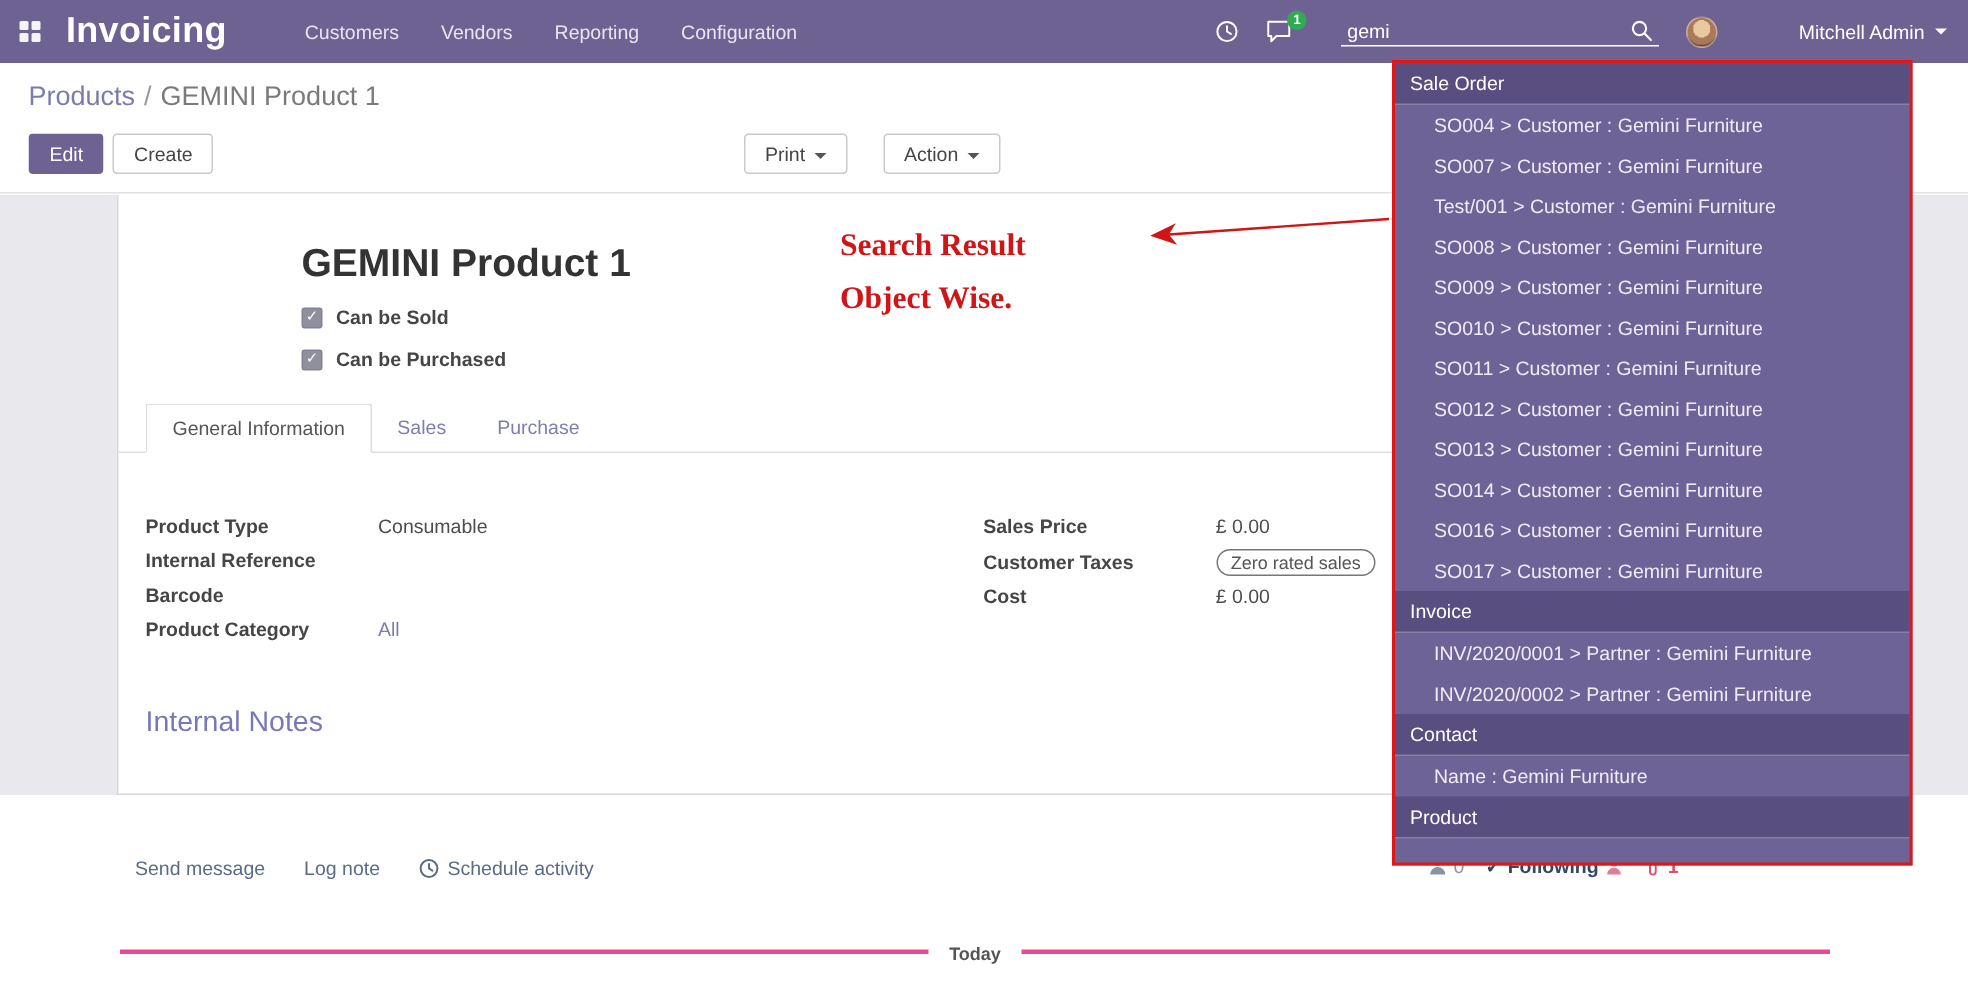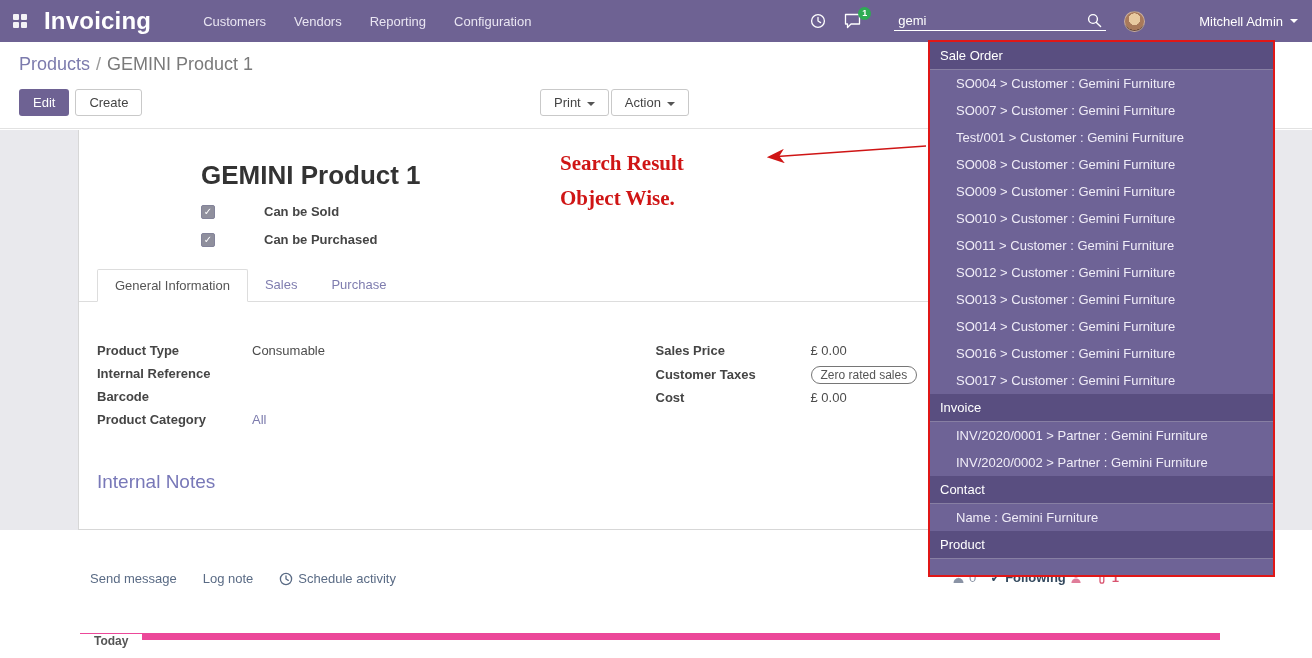--- a/index.html
+++ b/index.html
@@ -46,40 +46,40 @@
   .username { font-size:13px; color:#fff;margin-left:47px; }
   .caret { width:0; height:0; border-left:4px solid transparent; border-right:4px solid transparent; border-top:4px solid #fff; }
 
   
   .control-panel { position:absolute; top:42px; left:0; right:0; height:87px; background:#fff; border-bottom:1px solid #e2e2e2; z-index:5; }
   .breadcrumb { position:absolute; left:19px; top:12px; font-size:18px; }
   .breadcrumb .parent { color:#7c7bad; }
   .breadcrumb .sep { color:#999; margin:0 6px; }
   .breadcrumb .current { color:#7a7a7a; }
   .left-buttons { position:absolute; left:19px; top:47px; display:flex; gap:6px; }
-  .center-buttons { position:absolute; left:540px; top:47px; display:flex; gap:2px; }
+  .center-buttons { position:absolute; left:496px; top:47px; display:flex; gap:24px; }
   .btn { font-size:13px; padding:5px 13px; border-radius:3px; border:1px solid transparent; cursor:pointer; background:#fff; font-family:"Liberation Sans",sans-serif; }
   .btn-primary { background:#6e6293; color:#fff; }
   .btn-default { border-color:#c9c9c9; color:#444; }
   .btn .dd-caret { display:inline-block; width:0; height:0; border-left:4px solid transparent; border-right:4px solid transparent; border-top:4px solid #555; margin-left:6px; vertical-align:middle; }
 
   
   .content { position:absolute; top:130px; left:0; right:0; height:400px; background:#e9e9ed; }
   .sheet {
     position:absolute; left:78px; top:0; width:1157px; height:400px;
     background:#fff; border:1px solid #d7d7d7; border-top:none;
   }
   .title-block { margin:30px 0 0 122px; }
   .sheet-title { font-size:26px; font-weight:700; color:#333; }
   .cb-row { display:flex; align-items:center; gap:9px; margin-top:13px; }
   .cb {
     width:14px; height:14px; background:#8f8f9d; border:1px solid #83839a; border-radius:2px;
     color:#fff; font-size:10px; line-height:12px; text-align:center; cursor:pointer;
   }
-  .cb-label { font-size:13px; font-weight:700; color:#454545;margin-left:40px; }
+  .cb-label { font-size:13px; font-weight:700; color:#454545; }
   .tabs { display:flex; margin-top:22px; padding-left:18px; border-bottom:1px solid #ddd; }
   .tab { font-size:13px; padding:8px 17px; cursor:pointer; color:#7f7daf; }
   .tab.active {
     background:#fff; border:1px solid #ddd; border-bottom:1px solid #fff;
     margin-bottom:-1px; border-radius:2px 2px 0 0; color:#555;
   }
   .tab-content { display:flex; padding:41px 20px 0 18px; }
   .fcol { width:50%; }
   .frow { display:flex; margin-bottom:6px; min-height:17px; align-items:baseline; }
   .flabel { width:155px; font-size:13px; font-weight:700; color:#454545; flex:0 0 155px; }
@@ -93,21 +93,21 @@
 
   
   .chatter { position:absolute; top:530px; left:0; right:0; height:128px; background:#fff; }
   .chatter-buttons { position:absolute; left:90px; top:41px; display:flex; gap:26px; align-items:center; }
   .chat-btn { font-size:13px; color:#5a6b85; cursor:pointer; display:flex; align-items:center; gap:5px; }
   .chatter-right { position:absolute; left:952px; top:40px; display:flex; align-items:center; gap:14px; }
   .cr-item { display:flex; align-items:center; gap:4px; font-size:13px; cursor:pointer; }
   .cr-gray { color:#8a93a5; }
   .following { color:#34495e; font-weight:700; }
   .attach { color:#d9536f; font-weight:700; }
-  .today-divider { position:absolute; top:103px; left:80px; right:92px; border-top:7px solid #ec4899; }
+  .today-divider { position:absolute; top:103px; left:80px; right:92px; border-top:3px solid #ec4899; text-align:center; }
   .today-label {
     position:relative; top:-9px; background:#fff; padding:0 14px;
     font-size:12px; font-weight:700; color:#555;
   }
 
   
   .annotation-text {
     position:absolute; left:560px; top:146px; z-index:40;
     font-family:"Liberation Serif", serif; font-size:21px; font-weight:600;
     color:#cf1515; line-height:35px;

